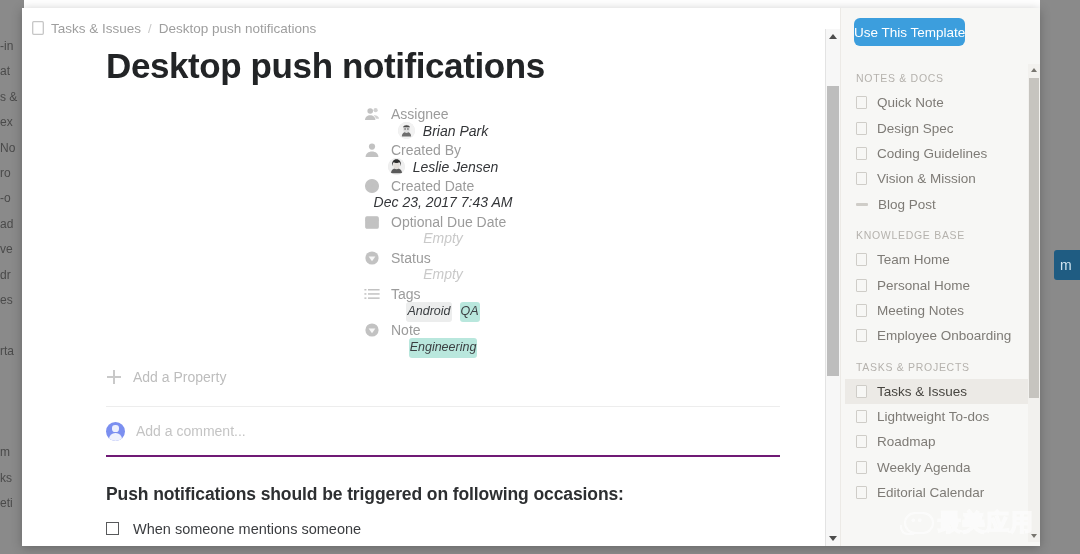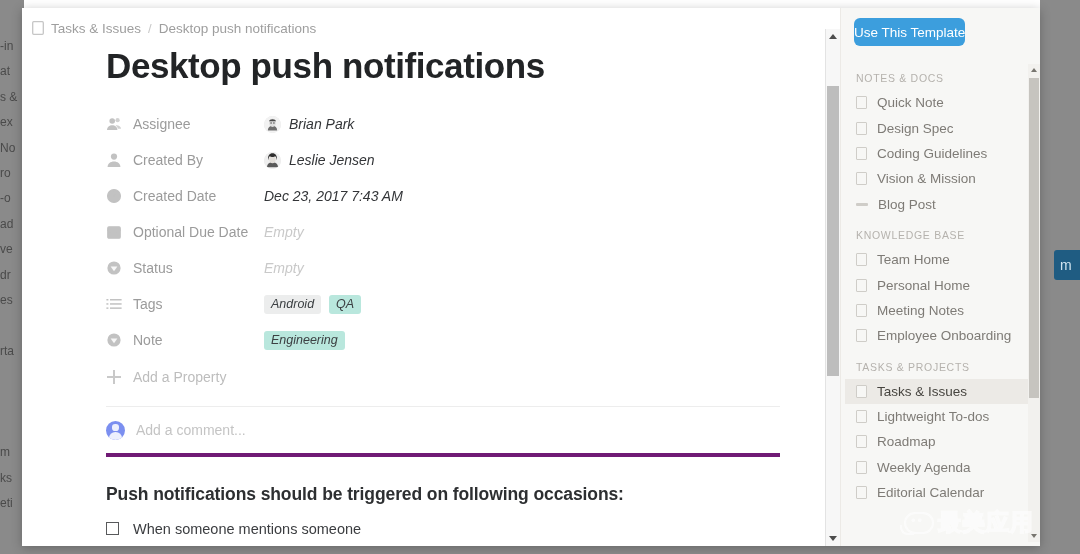--- a/index.html
+++ b/index.html
@@ -100,20 +100,21 @@
     letter-spacing: -0.4px;
     line-height: 1.15;
     margin-bottom: 20px;
   }
 
   
   .prop-row {
     display: flex;
     align-items: center;
     height: 36px;
+    flex-direction: column;
   }
   .prop-key {
     display: flex;
     align-items: center;
     gap: 11px;
     width: 158px;
     flex: none;
     font-size: 14px;
     color: #9b9b9b;
   }
@@ -138,21 +139,21 @@
     border-radius: 50%;
     flex: none;
     overflow: hidden;
     background: #e9e9e9;
     display: block;
   }
 
   .chip {
     display: inline-block;
     font-size: 12.5px;
-    padding: 3px 7px 4px;
+    padding: 3px 1px 4px;
     border-radius: 3px;
     line-height: 1;
     color: #3c4043;
   }
   .chip-gray { background: #eceded; }
   .chip-teal { background: #b9e7dd; }
 
   #add-prop {
     display: flex;
     align-items: center;
@@ -169,21 +170,21 @@
   #add-prop .plus:before, #add-prop .plus:after {
     content: ""; position: absolute; background: #c9c9c9;
   }
   #add-prop .plus:before { left: 7px; top: 1px; width: 1.6px; height: 14px; }
   #add-prop .plus:after  { top: 7px; left: 1px; height: 1.6px; width: 14px; }
 
   
   #comment-row {
     margin-top: 12px;
     border-top: 1px solid #ededed;
-    border-bottom: 4px solid #701a75;
+    border-bottom: 2px solid #701a75;
     height: 51px;
     display: flex;
     align-items: center;
     gap: 11px;
   }
   #comment-avatar {
     width: 19px; height: 19px;
     border-radius: 50%;
     background: #7b8ff0;
     flex: none;

